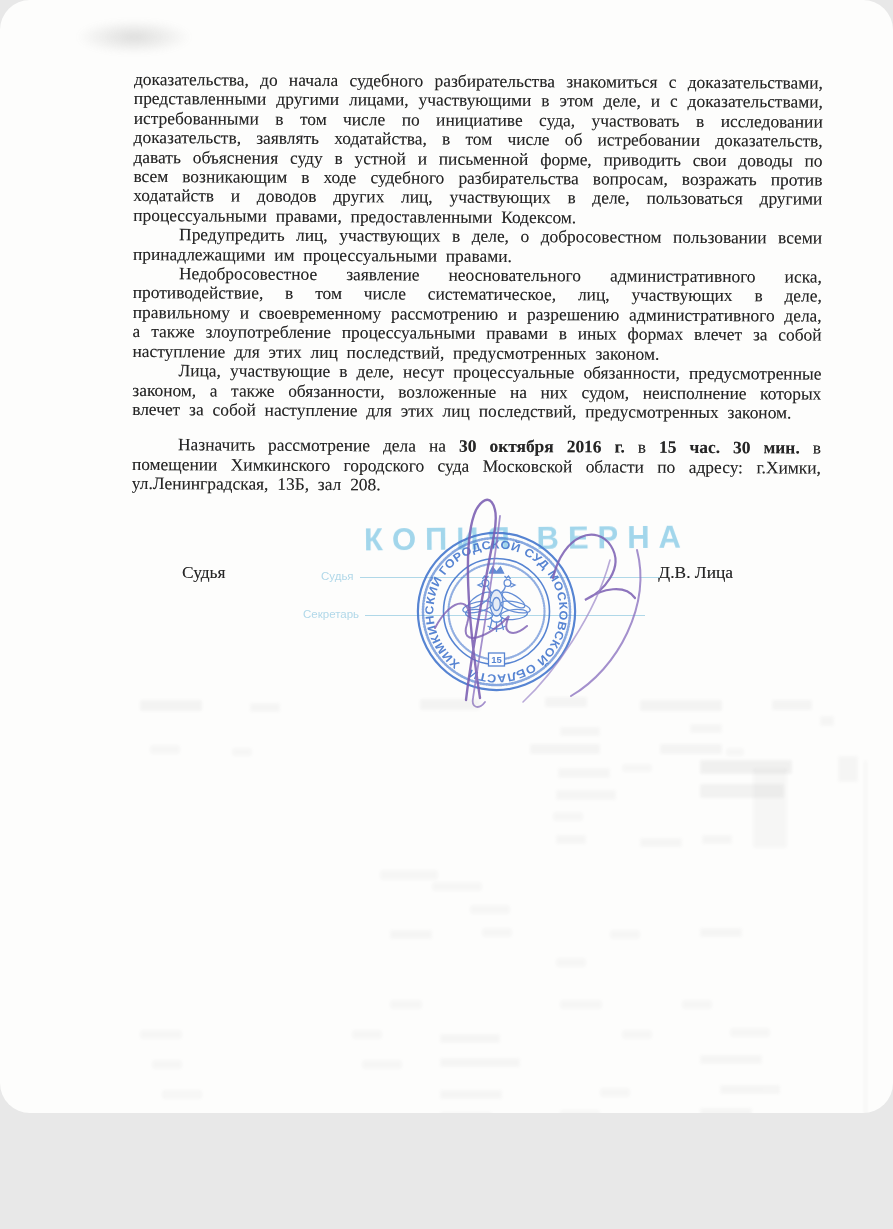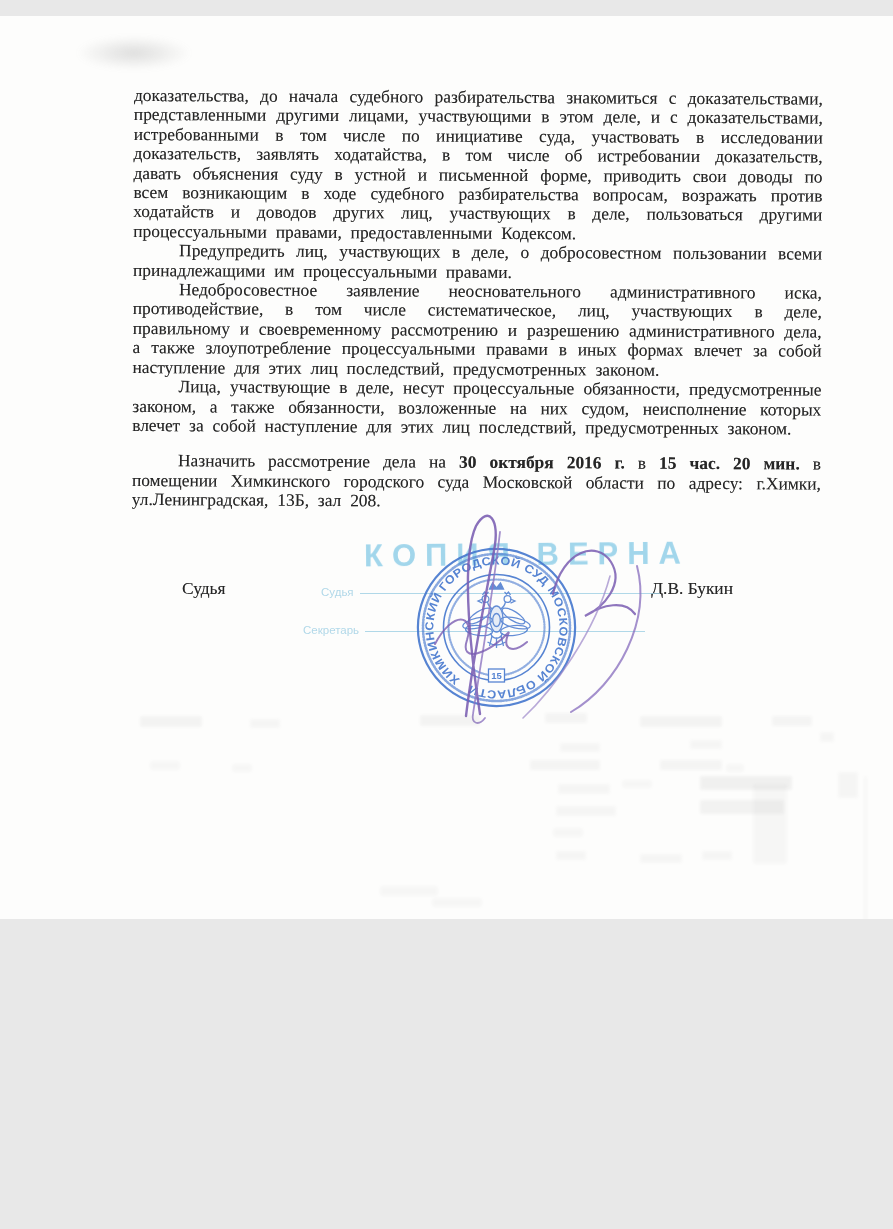--- a/index.html
+++ b/index.html
@@ -1,19 +1,20 @@
 <!DOCTYPE html>
 <html><head>
 <meta charset="utf-8">
 <style>
   html,body{margin:0;padding:0;background:#e8e8e8;}
   .page{
-    position:relative;width:893px;height:903px;margin:16px auto;
+    position:relative;width:893px;height:1113px;margin:0 auto;
     background:#fdfdfc;overflow:hidden;
     font-family:"Liberation Serif",serif;
+    border-radius:30px;
   }
   
   .doc-text{
     position:absolute;left:134px;top:70px;width:689px;
     font-size:17.4px;line-height:19.4px;color:#262626;
     text-align:justify;word-spacing:4.5px;
     transform:rotate(0.3deg);transform-origin:left top;
     text-shadow:0 0 .4px rgba(40,40,40,.45);
   }
   .doc-text p{margin:0;padding:0;}
@@ -61,26 +62,26 @@
 
 <div class="page">
 
   <div class="smudge-topleft"></div>
 
   <div class="doc-text">
     <p class="para">доказательства, до начала судебного разбирательства знакомиться с доказательствами, представленными другими лицами, участвующими в этом деле, и с доказательствами, истребованными в том числе по инициативе суда, участвовать в исследовании доказательств, заявлять ходатайства, в том числе об истребовании доказательств, давать объяснения суду в устной и письменной форме, приводить свои доводы по всем возникающим в ходе судебного разбирательства вопросам, возражать против ходатайств и доводов других лиц, участвующих в деле, пользоваться другими процессуальными правами, предоставленными Кодексом.</p>
     <p class="para indent">Предупредить лиц, участвующих в деле, о добросовестном пользовании всеми принадлежащими им процессуальными правами.</p>
     <p class="para indent">Недобросовестное заявление неосновательного административного иска, противодействие, в том числе систематическое, лиц, участвующих в деле, правильному и своевременному рассмотрению и разрешению административного дела, а также злоупотребление процессуальными правами в иных формах влечет за собой наступление для этих лиц последствий, предусмотренных законом.</p>
     <p class="para indent">Лица, участвующие в деле, несут процессуальные обязанности, предусмотренные законом, а также обязанности, возложенные на них судом, неисполнение которых влечет за собой наступление для этих лиц последствий, предусмотренных законом.</p>
-    <p class="para indent hearing"><span>Назначить рассмотрение дела на </span><b>30 октября 2016 г.</b><span> в </span><b>15 час. 20 мин.</b><span> в помещении Химкинского городского суда Московской области по адресу: г.Химки, ул.Ленинградская, 13Б, зал 208.</span></p>
+    <p class="para indent hearing"><span>Назначить рассмотрение дела на </span><b>30 октября 2016 г.</b><span> в </span><b>15 час. 30 мин.</b><span> в помещении Химкинского городского суда Московской области по адресу: г.Химки, ул.Ленинградская, 13Б, зал 208.</span></p>
   </div>
 
   <div class="sig-row">
     <span>Судья</span>
-    <span>Д.В. Букин</span>
+    <span>Д.В. Лица</span>
   </div>
 
   <div class="copy-title">КОПИЯ ВЕРНА</div>
   <div class="copy-line copy-judge"><span>Судья</span><span class="rule"></span></div>
   <div class="copy-line copy-secretary"><span>Секретарь</span><span class="rule"></span></div>
 
   <svg class="seal" width="163" height="163" viewBox="0 0 163 163">
     <g stroke="#4577ce" fill="none" stroke-linecap="round">
       <circle cx="81.5" cy="81.5" r="78.6" stroke-width="2.2"></circle>
       <circle cx="81.5" cy="81.5" r="73.5" stroke-width="2.6" stroke-dasharray="1.2 1.7" opacity=".7"></circle>

